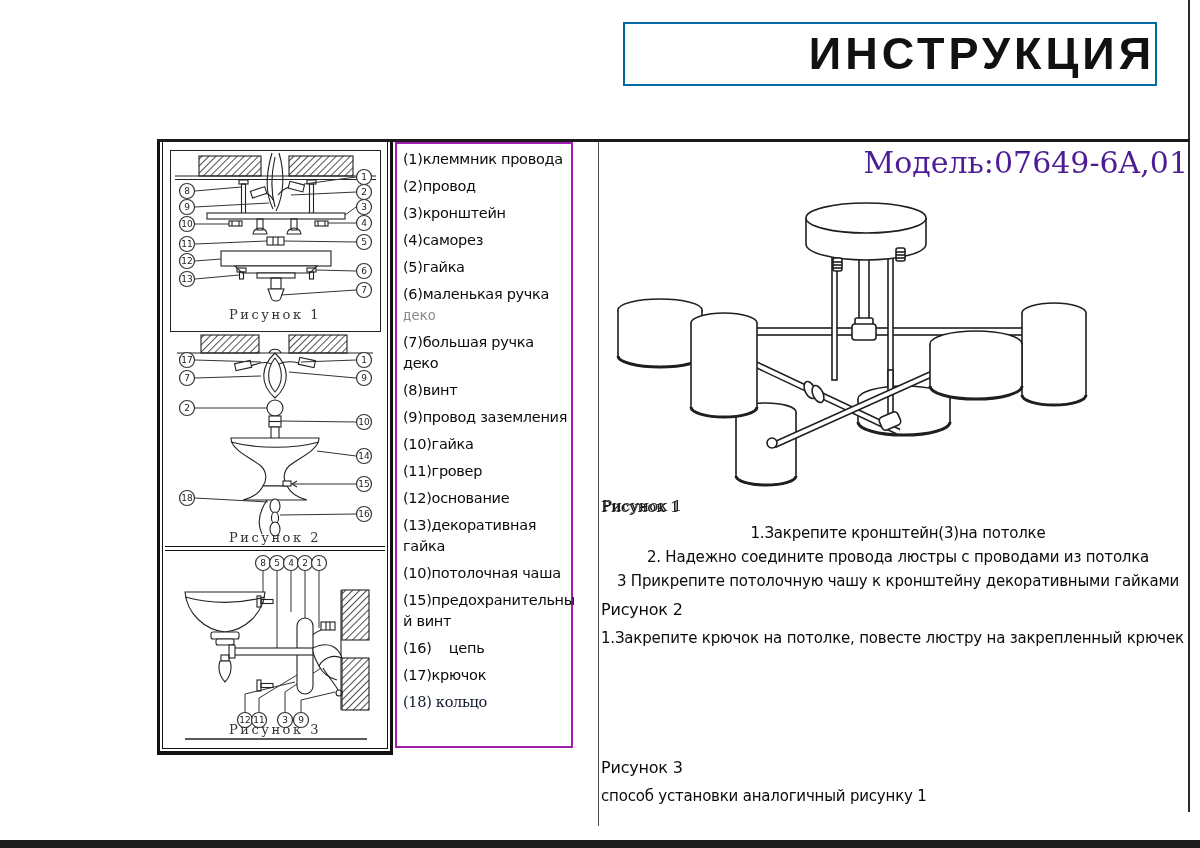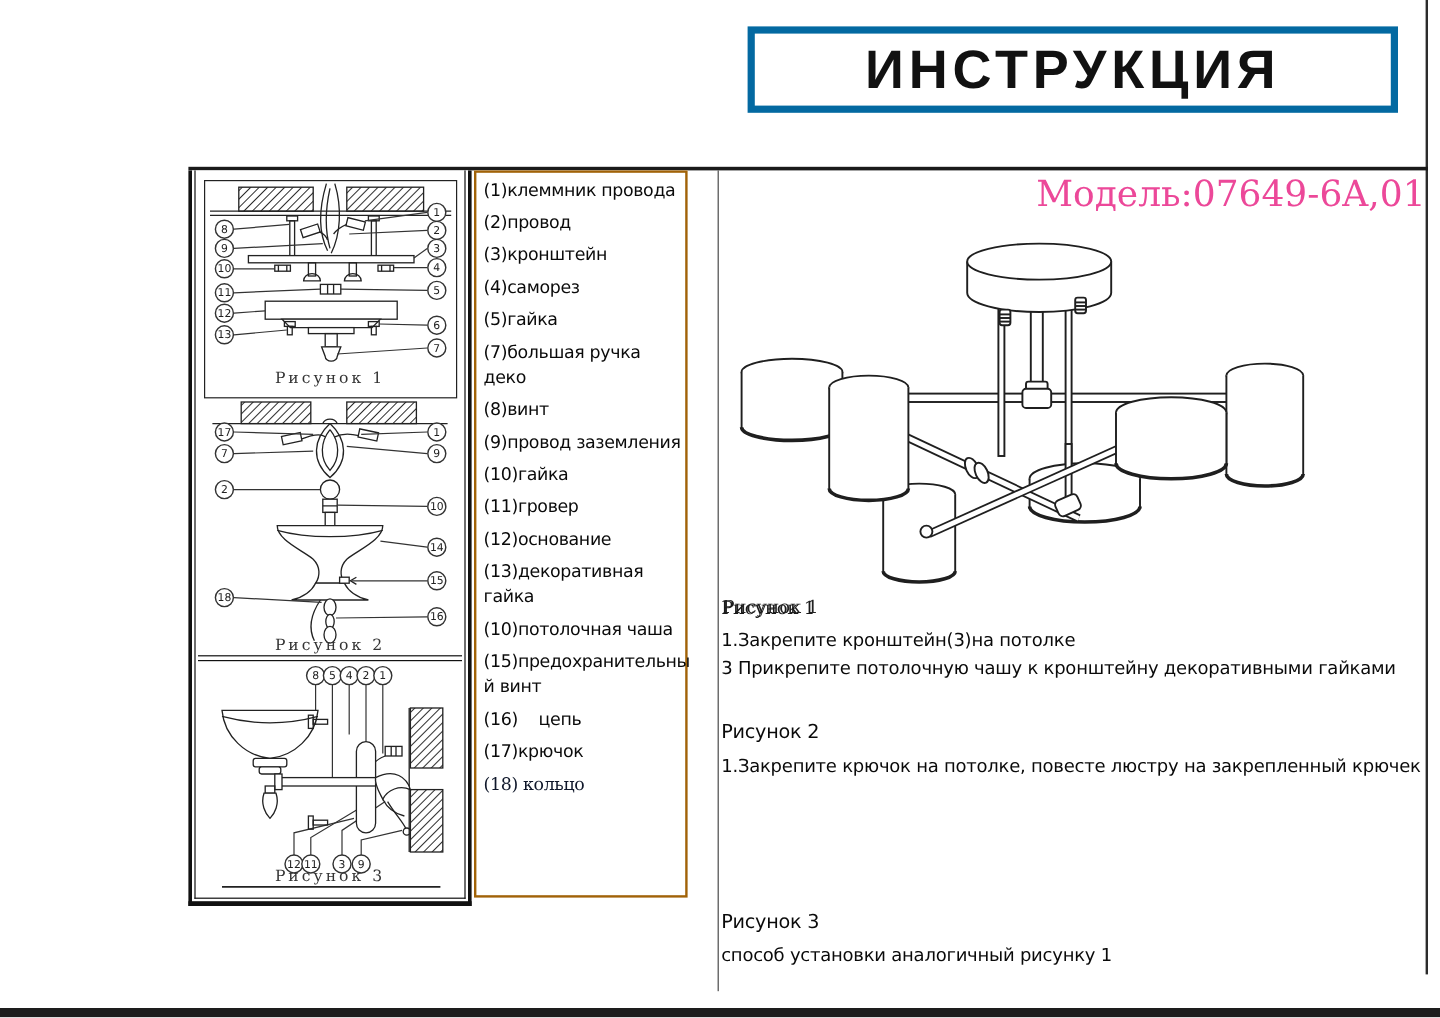--- a/index.html
+++ b/index.html
@@ -1,54 +1,54 @@
 <!DOCTYPE html>
 <html><head>
 <meta charset="utf-8">
 <style>
   html,body{margin:0;padding:0;background:#fff;}
   .page{position:relative;width:1200px;height:848px;background:#fff;overflow:hidden;
         font-family:"DejaVu Sans",sans-serif;color:#000;}
   
   .title-box{position:absolute;left:623px;top:22px;width:530px;height:60px;
-             border:6px solid #0369a1;display:flex;align-items:center;justify-content:center;background:#fff;}
+             border:2px solid #0369a1;display:flex;align-items:center;justify-content:flex-end;background:#fff;}
   .title-text{font-family:"Liberation Sans",sans-serif;font-weight:bold;font-size:45px;letter-spacing:4px;color:#111;}
   
   .right-line{position:absolute;left:1188px;top:0;width:2px;height:812px;background:#2b2b2b;}
   .top-rule{position:absolute;left:157px;top:139px;width:1033px;height:3px;background:#1a1a1a;}
   .bottom-bar{position:absolute;left:0;top:840px;width:1200px;height:8px;background:#1d1d1d;}
   .divider-v{position:absolute;left:598px;top:142px;width:1px;height:684px;background:#4a4a4a;}
   
   .figures-panel{position:absolute;left:157px;top:142px;width:236px;height:613px;
                  border-left:3px solid #111;border-right:3px solid #111;border-bottom:4px solid #111;background:#fff;box-sizing:border-box;}
   .figures-inner{position:absolute;left:0;top:0;right:0;bottom:0;margin:0 2px 2px 2px;
                  border-left:1px solid #111;border-right:1px solid #111;border-bottom:1px solid #111;
                  display:flex;flex-direction:column;align-items:center;overflow:hidden;}
   .fig1-box{margin-top:8px;border:1.5px solid #222;line-height:0;background:#fff;}
   .hr-double{width:220px;height:3px;border-top:1.5px solid #111;border-bottom:1px solid #111;margin:1px 0;}
   svg{display:block;}
   .callout-num{font-family:"DejaVu Sans",sans-serif;font-size:9px;fill:#222;}
   .fig-caption{font-family:"DejaVu Serif",serif;font-size:13px;letter-spacing:2.5px;fill:#333;}
   
-  .parts-box{position:absolute;left:395px;top:142px;width:178px;height:606px;border:2px solid #a16207;
+  .parts-box{position:absolute;left:395px;top:142px;width:178px;height:606px;border:2px solid #a21caf;
              box-sizing:border-box;padding:5px 2px 0 6px;background:#fff;}
   .part-row{font-size:14.5px;line-height:21px;margin-bottom:6px;letter-spacing:-0.3px;color:#0a0a0a;}
   .pb{white-space:pre-line;}
   .pg{display:block;color:#8d8d8d;font-family:"DejaVu Sans Mono",monospace;font-size:14px;}
   .pg2{display:block;color:#0f172a;font-family:"DejaVu Serif",serif;font-size:14.5px;}
   
   .model{position:absolute;left:600px;top:145px;width:588px;text-align:right;
-         font-family:"DejaVu Serif",serif;font-size:30px;color:#ec4899;}
+         font-family:"DejaVu Serif",serif;font-size:30px;color:#4c1d95;}
   .chandelier{position:absolute;left:604px;top:192px;}
   .draw-caption{position:absolute;left:602px;top:497px;font-family:"DejaVu Serif",serif;font-size:15px;color:#222;}
   .ins{position:absolute;left:601px;width:594px;font-size:15px;letter-spacing:-0.2px;color:#0a0a0a;}
   .head-serif{font-family:"DejaVu Serif",serif;font-size:15px;margin-bottom:5px;color:#1a1a1a;}
   .head-sans{font-size:16px;margin-bottom:7px;}
   .ins-line{white-space:pre-line;line-height:25px;}
-  .ins1{top:498px;} .ins1 .ins-line{line-height:24px;}
+  .ins1{top:498px;} .ins1 .ins-line{line-height:24px;text-align:center;}
   .ins2{top:600px;}
   .ins3{top:758px;}
 </style>
 </head>
 <body>
 
 <div class="page">
 
   <div class="title-box">
     <div class="title-text">ИНСТРУКЦИЯ</div>
@@ -317,20 +317,23 @@
       </div>
 
       <div class="part-row">
         <span class="pb">(4)саморез</span>
       </div>
 
       <div class="part-row">
         <span class="pb">(5)гайка</span>
       </div>
 
+      <div class="part-row">
+        <span class="pb">(6)маленькая ручка</span><span class="pg">деко</span>
+      </div>
 
       <div class="part-row">
         <span class="pb">(7)большая ручка деко</span>
       </div>
 
       <div class="part-row">
         <span class="pb">(8)винт</span>
       </div>
 
       <div class="part-row">
@@ -428,20 +431,21 @@
     </g>
   </svg>
 
   <div class="draw-caption">Рисунок 1</div>
 
   <div class="ins ins1">
     <div class="head-serif">Рисунок 1</div>
     <div>
 
     <div class="ins-line">1.Закрепите кронштейн(3)на потолке</div>
+        <div class="ins-line">2. Надежно соедините провода люстры с проводами из потолка</div>
         <div class="ins-line">3 Прикрепите потолочную чашу к кронштейну декоративными гайками</div>
       </div>
   </div>
 
   <div class="ins ins2">
     <div class="head-sans">Рисунок 2</div>
     <div>
 
     <div class="ins-line">1.Закрепите крючок на потолке, повесте люстру на закрепленный крючек</div>
       </div>

